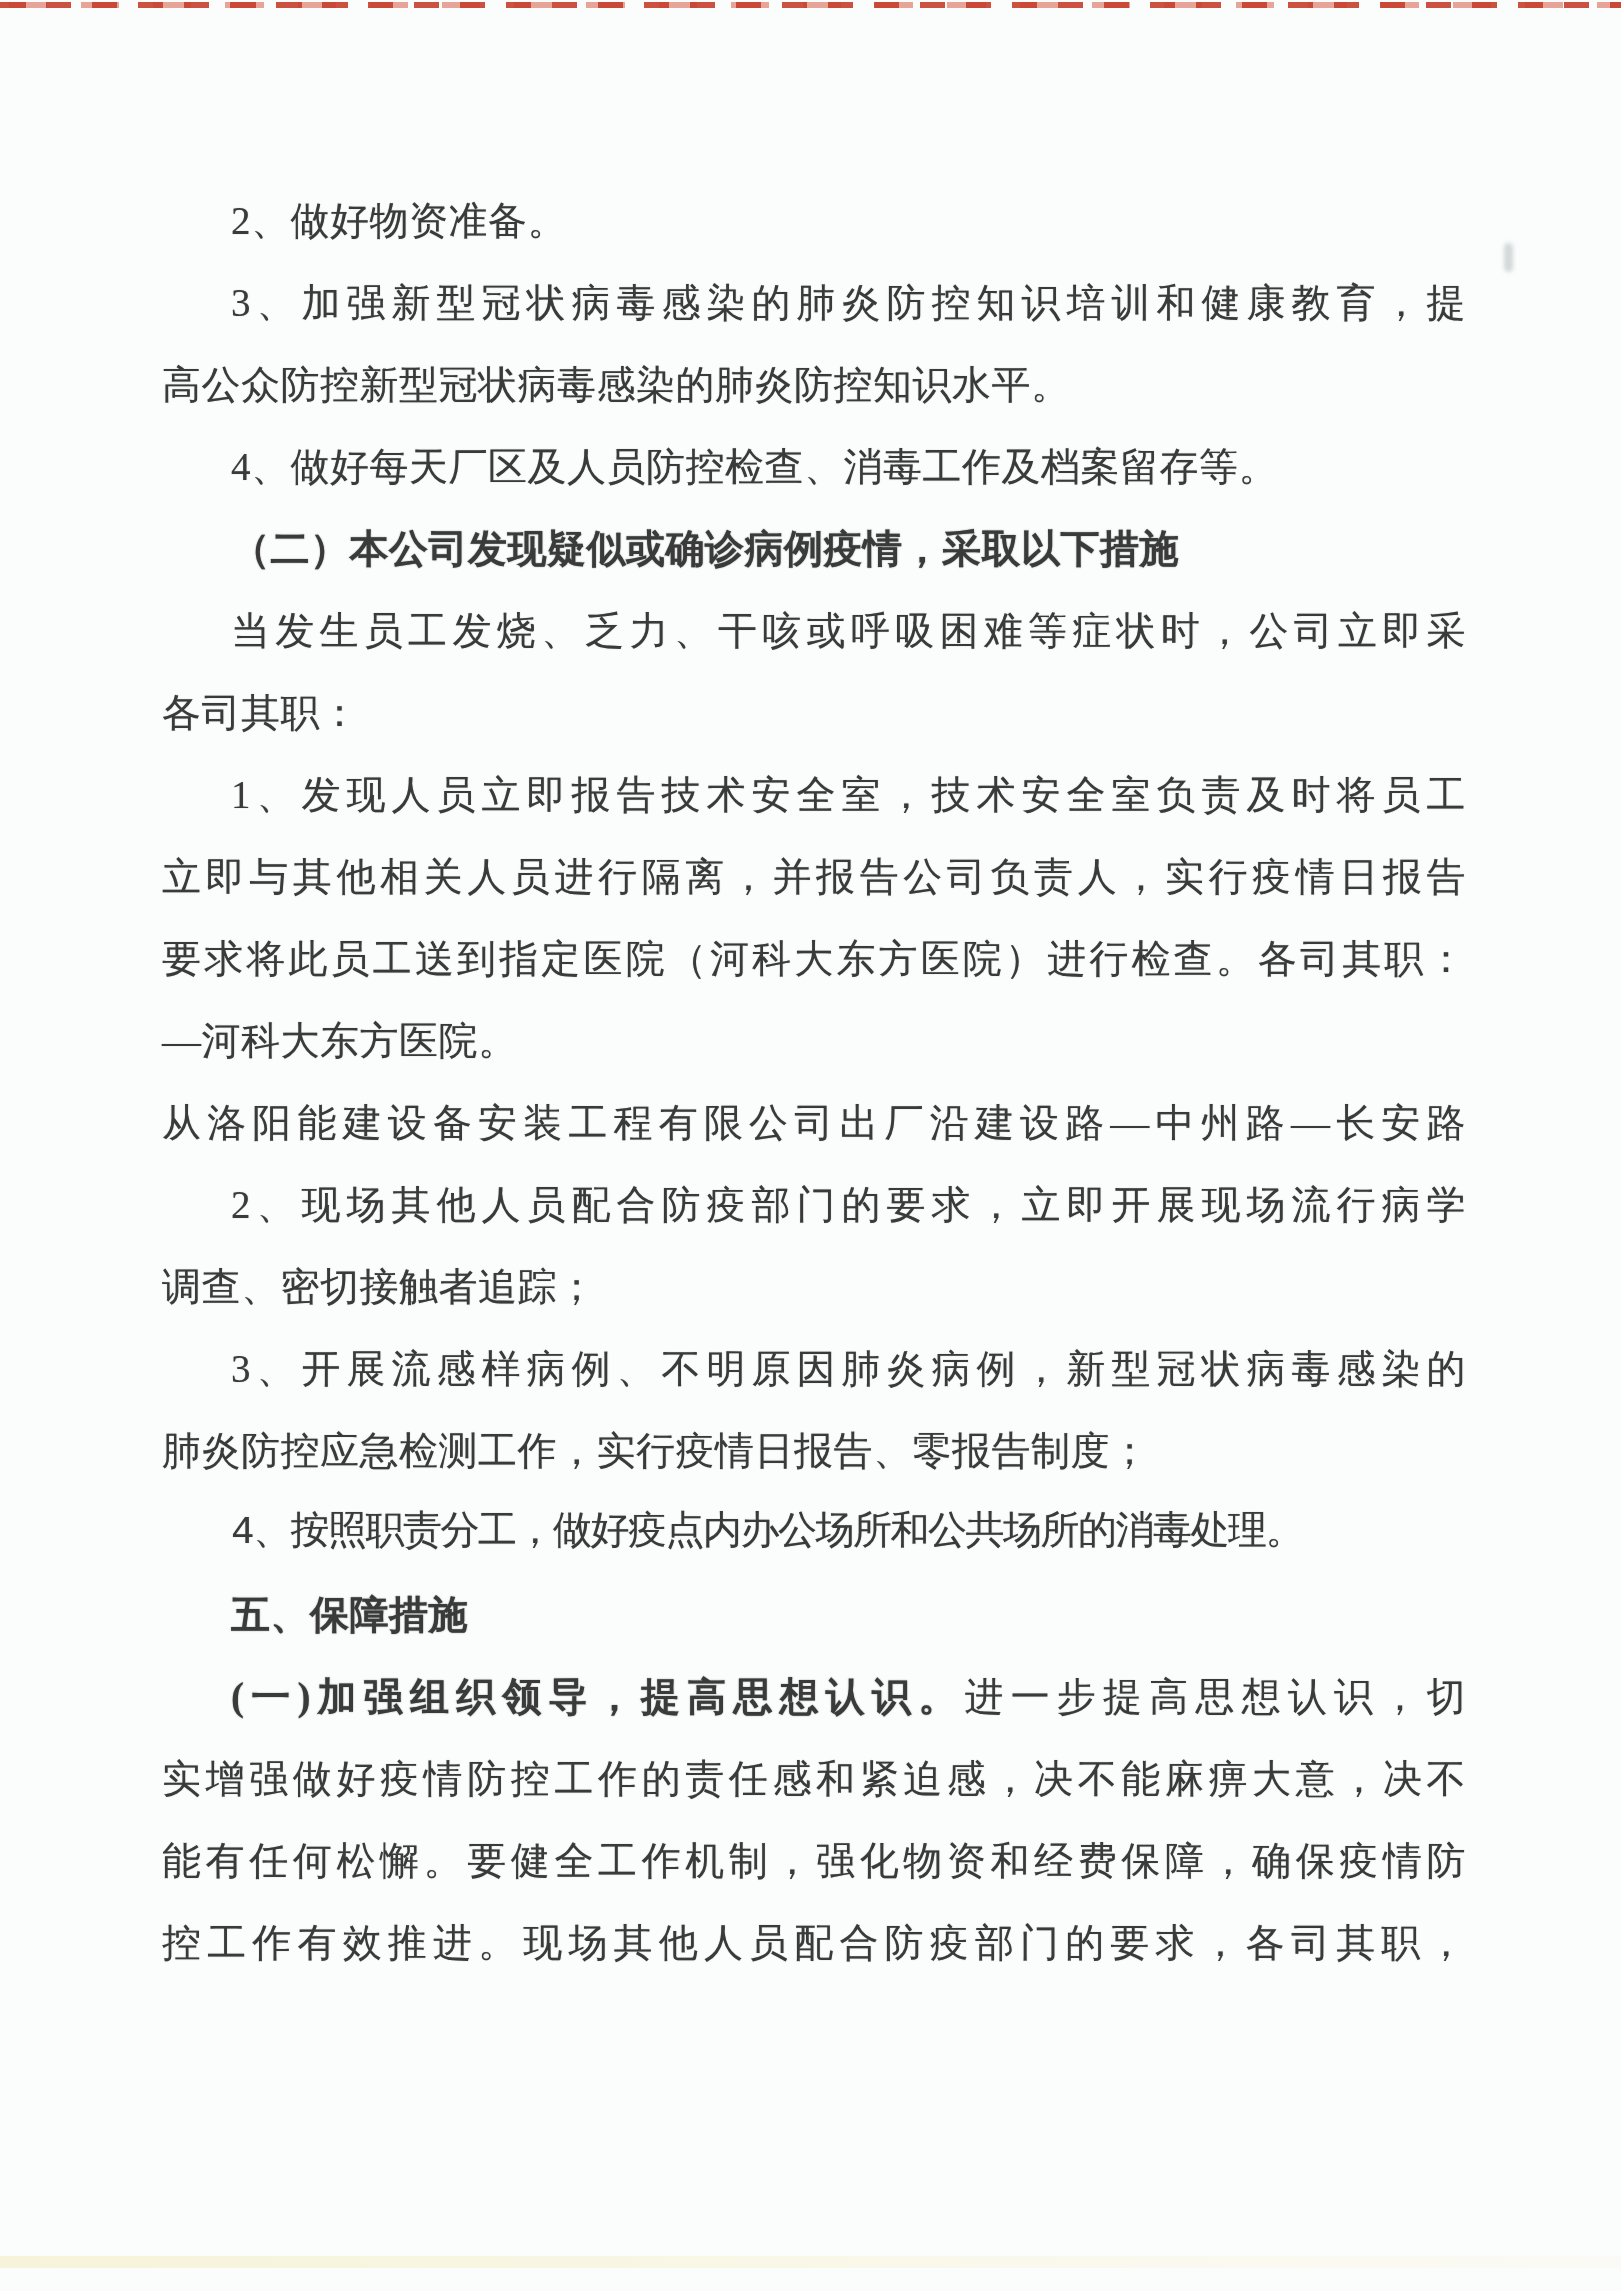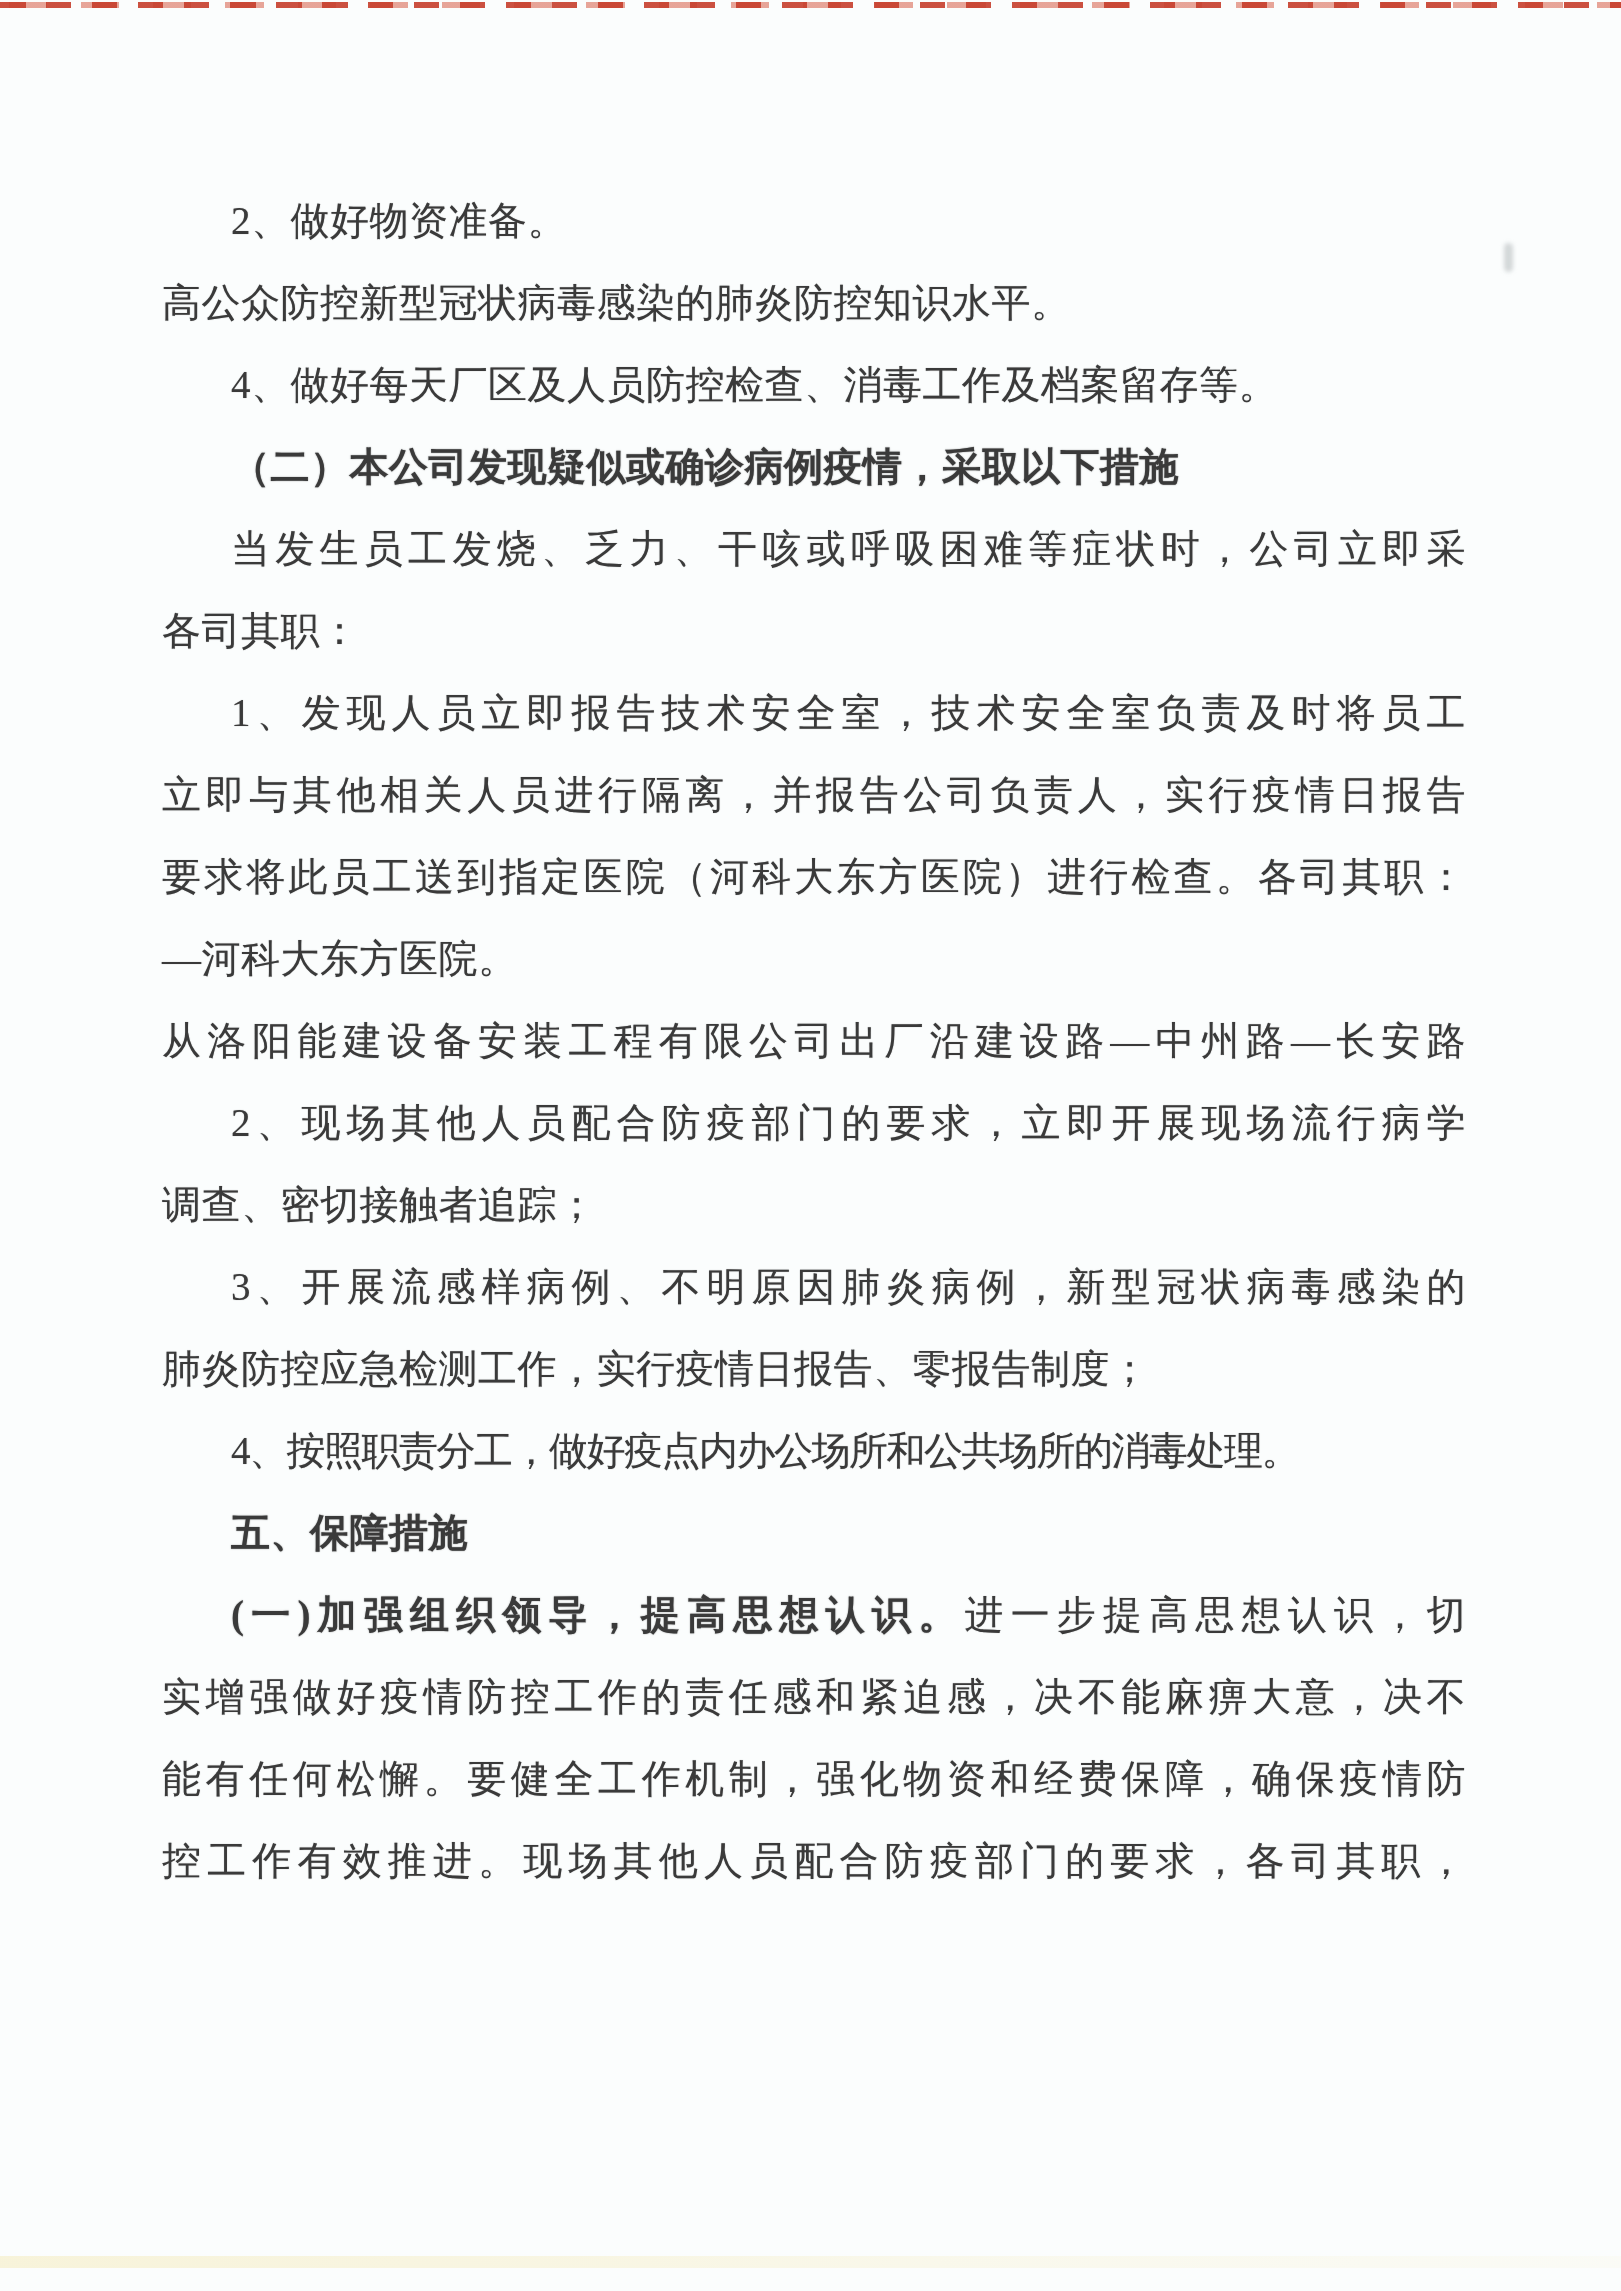--- a/index.html
+++ b/index.html
@@ -64,31 +64,32 @@
     letter-spacing: 0.5px;
     white-space: pre;
   }
   .line.fill {
     white-space: normal;
     text-align: justify;
     text-align-last: justify;
     word-break: keep-all;
   }
   .line.indent { padding-left: 69px; }
-  .line.tight { letter-spacing: -1.5px; }
+  .line.tight { letter-spacing: -1.5px; font-family: Liberation Mono, monospace; }
   .line .b { font-weight: 700; text-shadow: 0 0 1.4px rgba(30,30,30,.6); }
 </style>
 </head>
 <body>
 
 <div class="sheet">
   <div class="top-dashes"></div>
   <div class="smudge"></div>
   <div class="body-block">
       <div class="line indent"><span>2、做好物资准备。</span></div>
+      <div class="line indent fill"><span>3、加强新型冠状病毒感染的肺炎防控知识培训和健康教育，提</span></div>
       <div class="line"><span>高公众防控新型冠状病毒感染的肺炎防控知识水平。</span></div>
       <div class="line indent"><span>4、做好每天厂区及人员防控检查、消毒工作及档案留存等。</span></div>
       <div class="line indent"><span class="b">（二）本公司发现疑似或确诊病例疫情，采取以下措施</span></div>
       <div class="line indent fill"><span>当发生员工发烧、乏力、干咳或呼吸困难等症状时，公司立即采</span></div>
       <div class="line"><span>各司其职：</span></div>
       <div class="line indent fill"><span>1、发现人员立即报告技术安全室，技术安全室负责及时将员工</span></div>
       <div class="line fill"><span>立即与其他相关人员进行隔离，并报告公司负责人，实行疫情日报告</span></div>
       <div class="line fill"><span>要求将此员工送到指定医院（河科大东方医院）进行检查。各司其职：</span></div>
       <div class="line"><span>—河科大东方医院。</span></div>
       <div class="line fill"><span>从洛阳能建设备安装工程有限公司出厂沿建设路—中州路—长安路</span></div>

